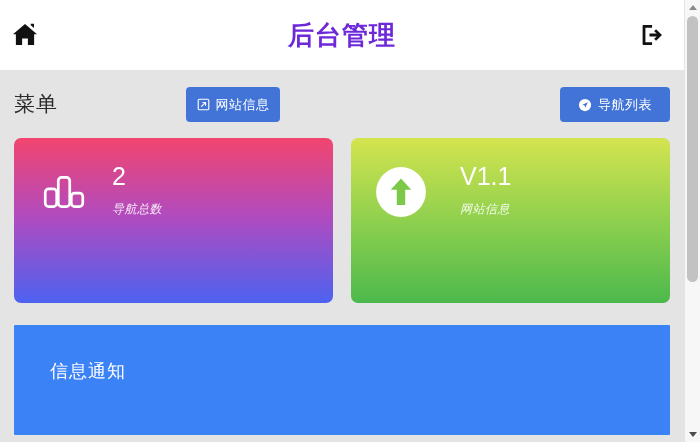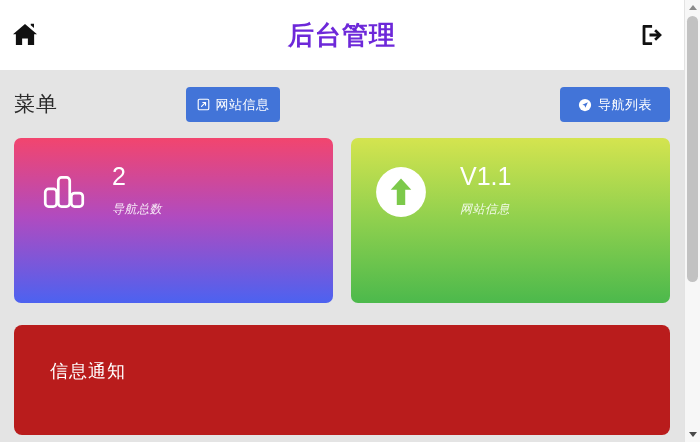--- a/index.html
+++ b/index.html
@@ -158,22 +158,22 @@
     margin-top: 10px;
     font-size: 12px;
     color: rgba(255,255,255,.88);
     letter-spacing: .5px;
     font-style: italic;
   }
 
   
   .notice {
     margin: 22px 14px 0 14px;
-    background: #b91c1c;
-    border-radius: 8px;
+    background: #3b82f6;
+    border-radius: 1px;
     height: 110px;
     padding: 34px 0 0 36px;
   }
 
   .notice-title {
     font-size: 18px;
     color: #ffffff;
     letter-spacing: 1px;
   }
 

